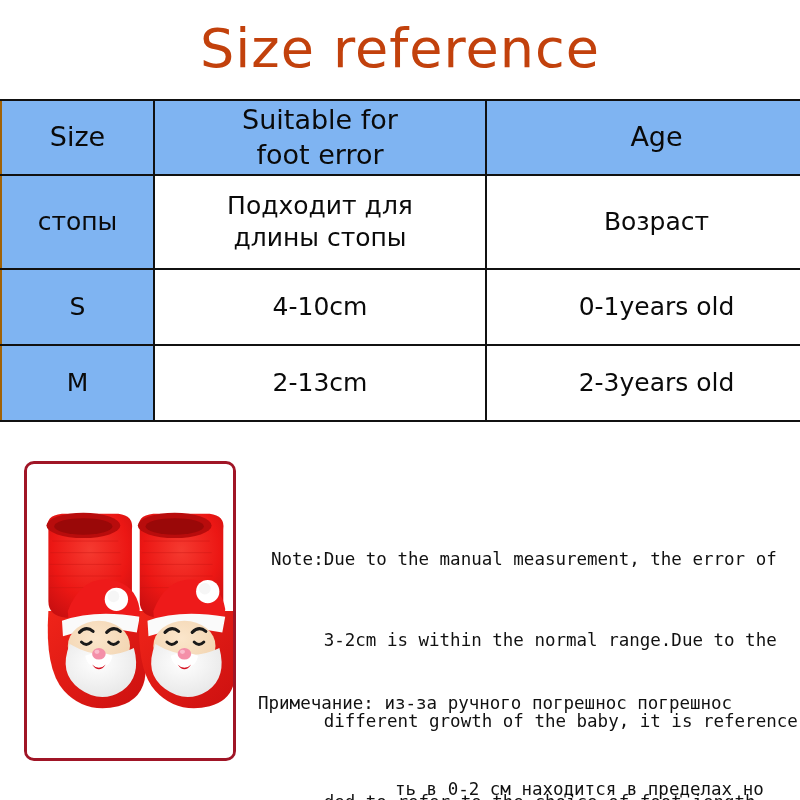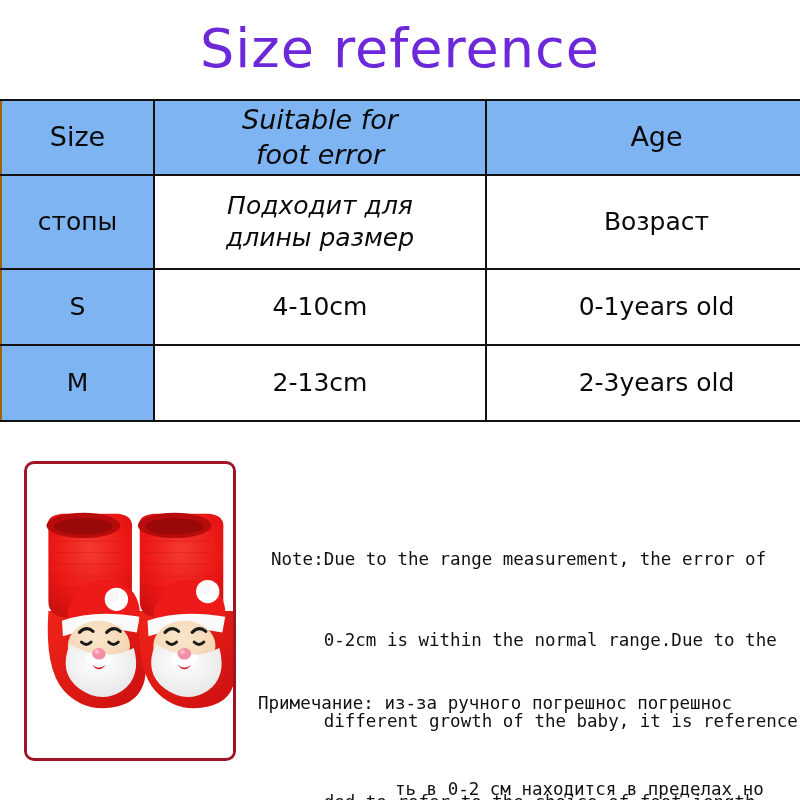--- a/index.html
+++ b/index.html
@@ -21,21 +21,21 @@
   #page-title {
     position: absolute;
     left: 0;
     top: 16px;
     width: 800px;
     text-align: center;
     font-family: "DejaVu Sans", sans-serif;
     font-size: 54px;
     font-weight: 400;
     letter-spacing: 1px;
-    color: #6d28d9;
+    color: #c2410c;
     line-height: 66px;
     white-space: nowrap;
   }
 
   
   #size-table {
     position: absolute;
     left: 0;
     top: 99px;
     width: 800px;
@@ -63,21 +63,21 @@
   #size-table tr.data-row td {
     height: 74px;
   }
   #size-table td.size-col {
     background: #7FB4F2;
     width: 143px;
     border-left: 2px solid #a16207;
   }
   #size-table td.len-col { width: 322px; }
   #size-table td.age-col { width: 331px; }
-  .cell-lines { display: block; font-style: italic; }
+  .cell-lines { display: block; }
   .cell-lines span { display: block; }
 
   
   #product-frame {
     position: absolute;
     left: 24px;
     top: 461px;
     width: 212px;
     height: 300px;
     border: 3px solid #A01526;
@@ -124,21 +124,21 @@
         </span>
       </td>
       <td class="age-col">Age</td>
     </tr>
 
     <tr class="ru-row">
       <td class="size-col">стопы</td>
       <td class="len-col">
         <span class="cell-lines">
           <span>Подходит для</span>
-          <span>длины размер</span>
+          <span>длины стопы</span>
         </span>
       </td>
       <td class="age-col">Возраст</td>
     </tr>
 
     <tr class="data-row">
       <td class="size-col">S</td>
       <td class="len-col">4-10cm</td>
       <td class="age-col">0-1years old</td>
     </tr>
@@ -243,22 +243,22 @@
         <path d="M172 182 q5 5 10 0" stroke="#1A1A1A" stroke-width="3" fill="none" stroke-linecap="round"></path>
         <ellipse cx="162" cy="194" rx="7" ry="6" fill="#F48FA8"></ellipse>
         <ellipse cx="160" cy="192" rx="2.6" ry="2.2" fill="#FBC4D2" opacity="0.85"></ellipse>
         <path d="M155 205 q7 10 14 0 q-7 7 -14 0 z" fill="#D41020"></path>
       </g>
     </svg>
   </div>
 </div>
 
 <div class="note-block" id="note-en">
-  <span class="note-line">Note:Due to the range measurement, the error of</span>
-  <span class="note-line">     0-2cm is within the normal range.Due to the</span>
+  <span class="note-line">Note:Due to the manual measurement, the error of</span>
+  <span class="note-line">     3-2cm is within the normal range.Due to the</span>
   <span class="note-line">     different growth of the baby, it is reference</span>
   <span class="note-line">     ded to refer to the choice of foot iength.</span>
 </div>
 
 <div class="note-block" id="note-ru">
   <span class="note-line">Примечание: из-за ручного погрешнос погрешнос</span>
   <span class="note-line">             ть в 0-2 см находится в пределах но</span>
   
   
   

